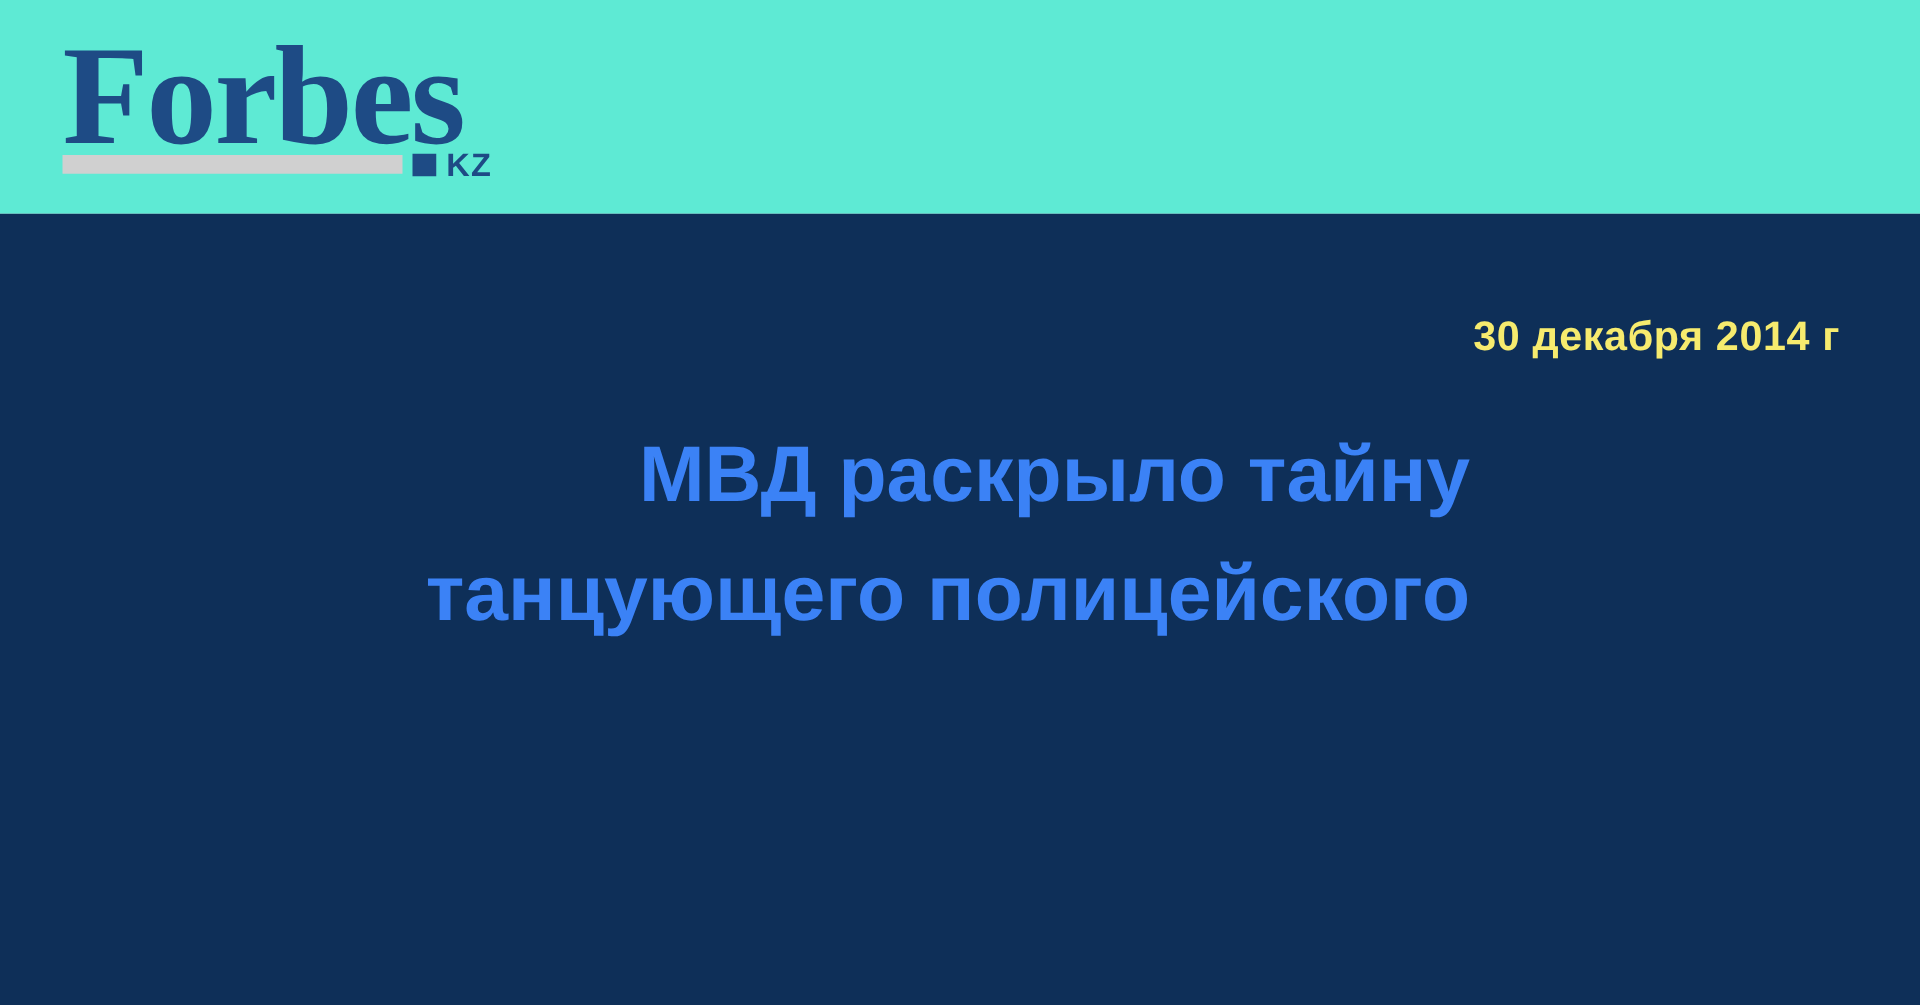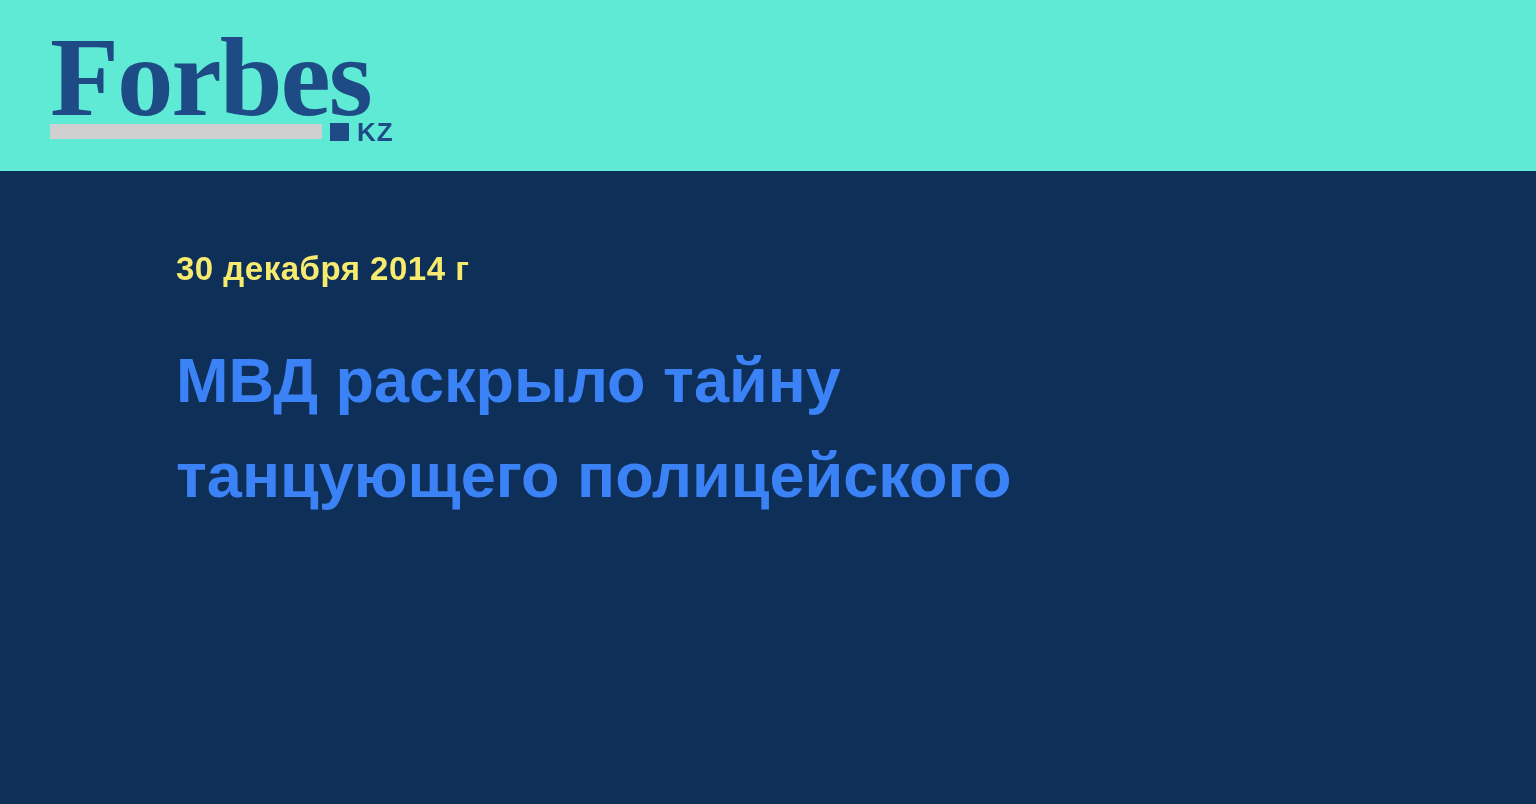--- a/index.html
+++ b/index.html
@@ -82,20 +82,21 @@
     top: 171px;
     width: 1536px;
     height: 633px;
     background: #0e2f58;
   }
   .hero-inner {
     position: absolute;
     left: 176px;
     top: 0;
     right: 64px;
+    text-align: right;
   }
   .article-date {
     margin-top: 78px;
     font-family: "Liberation Sans", sans-serif;
     font-weight: 700;
     font-size: 33px;
     line-height: 40px;
     letter-spacing: 0.5px;
     color: #f6eb6e;
     white-space: nowrap;

